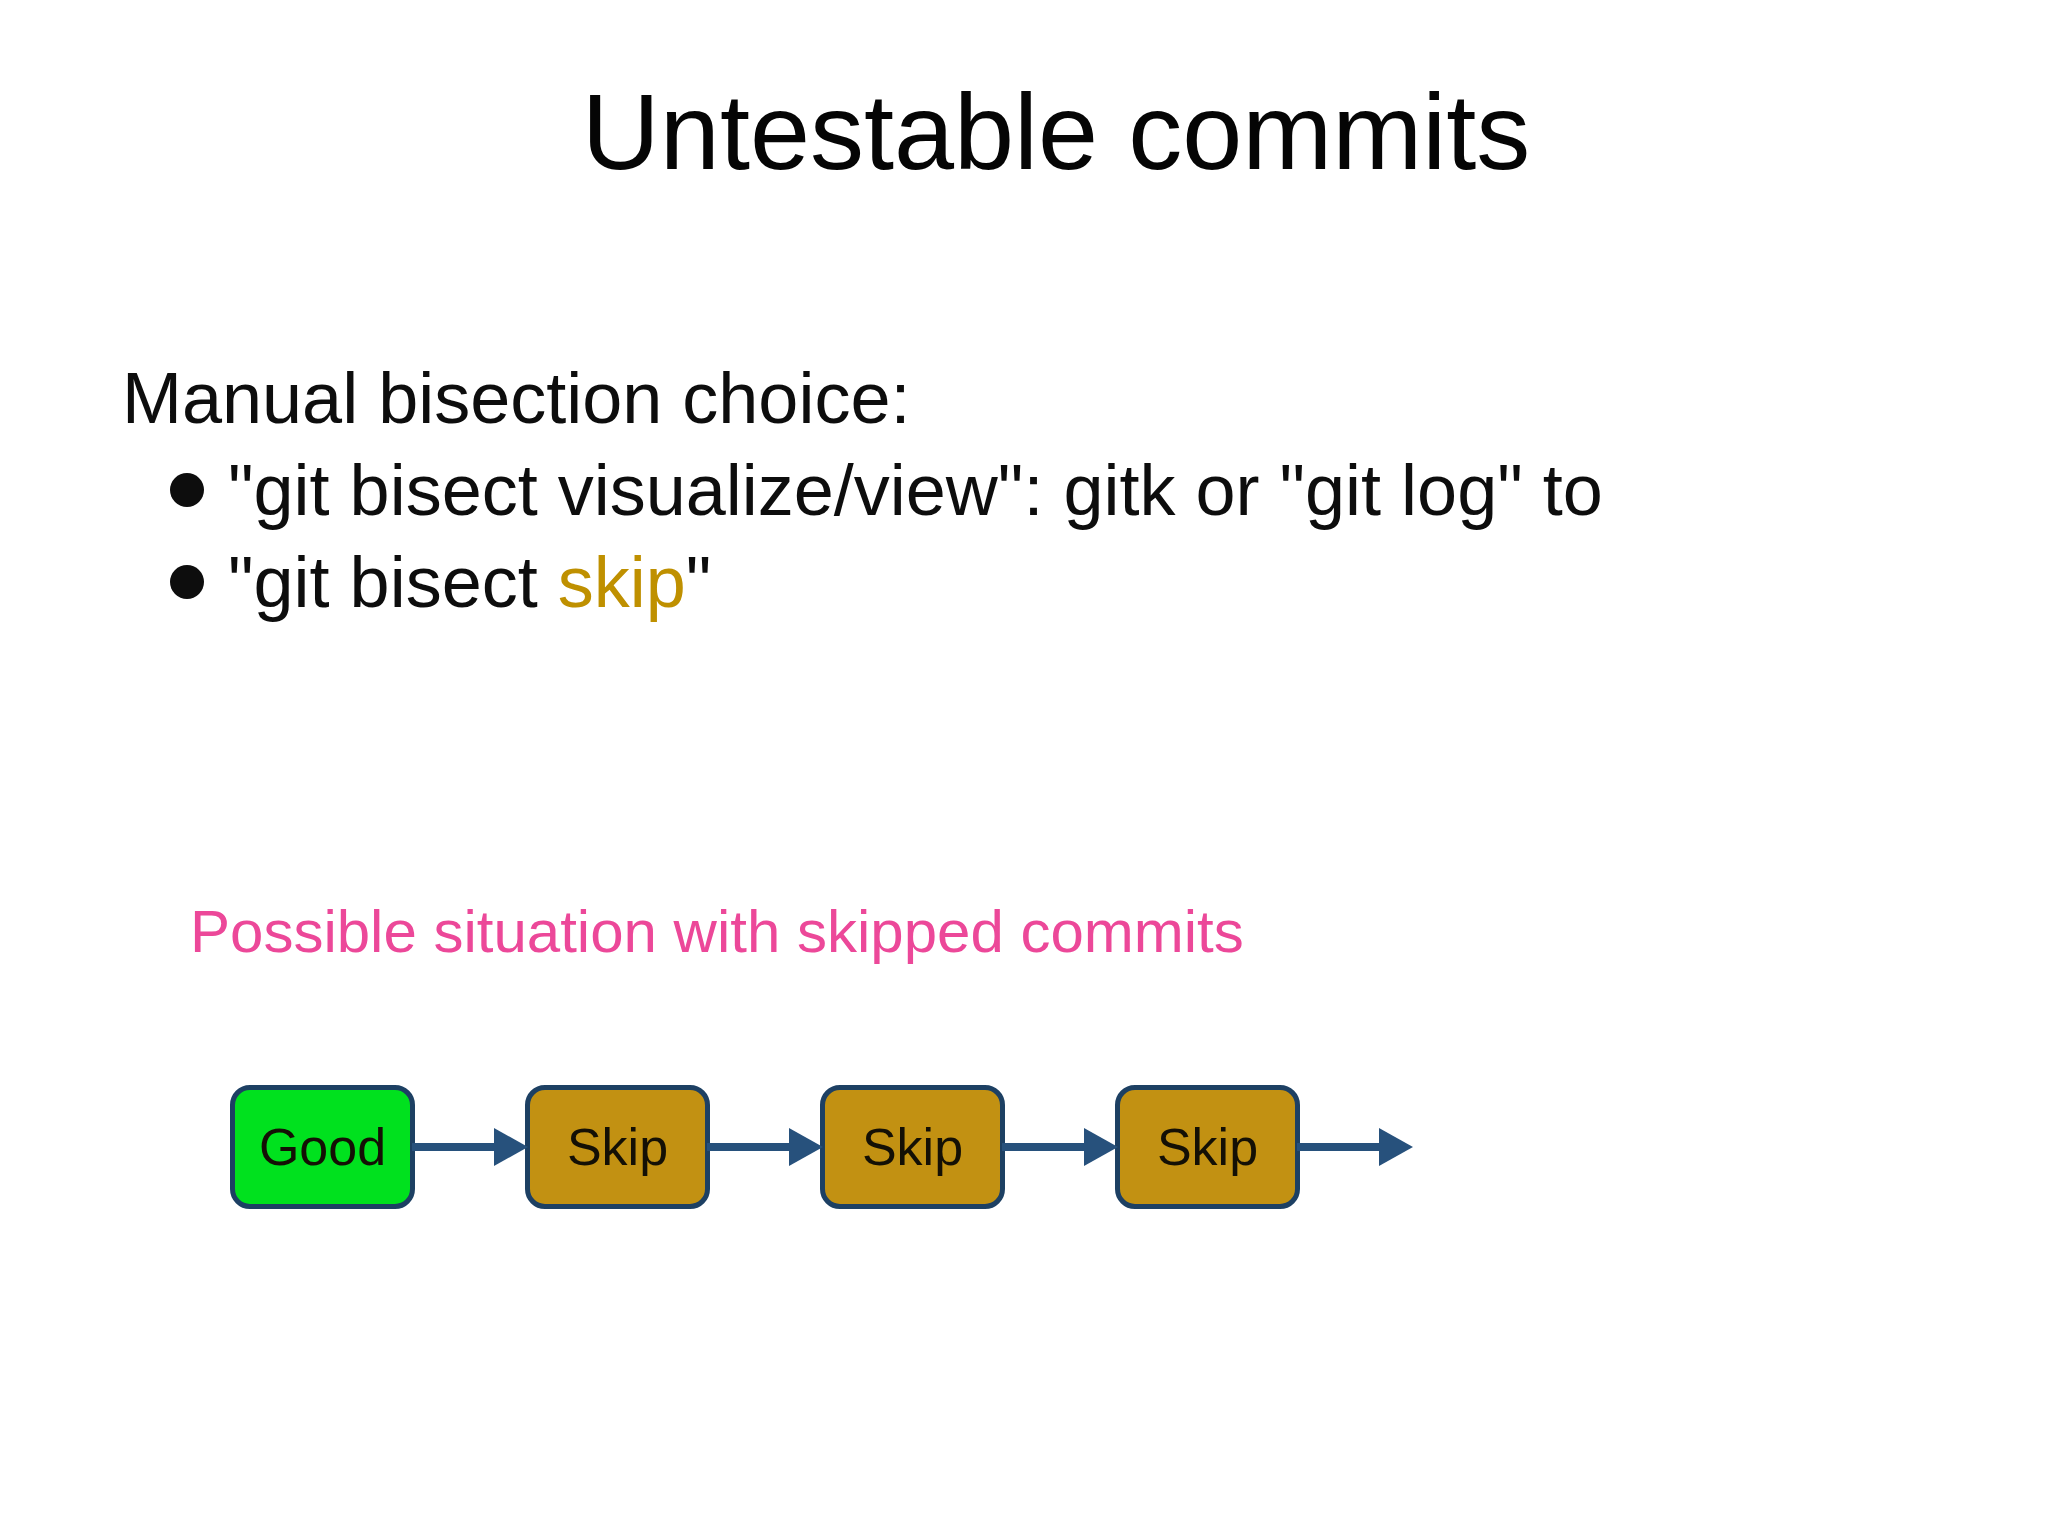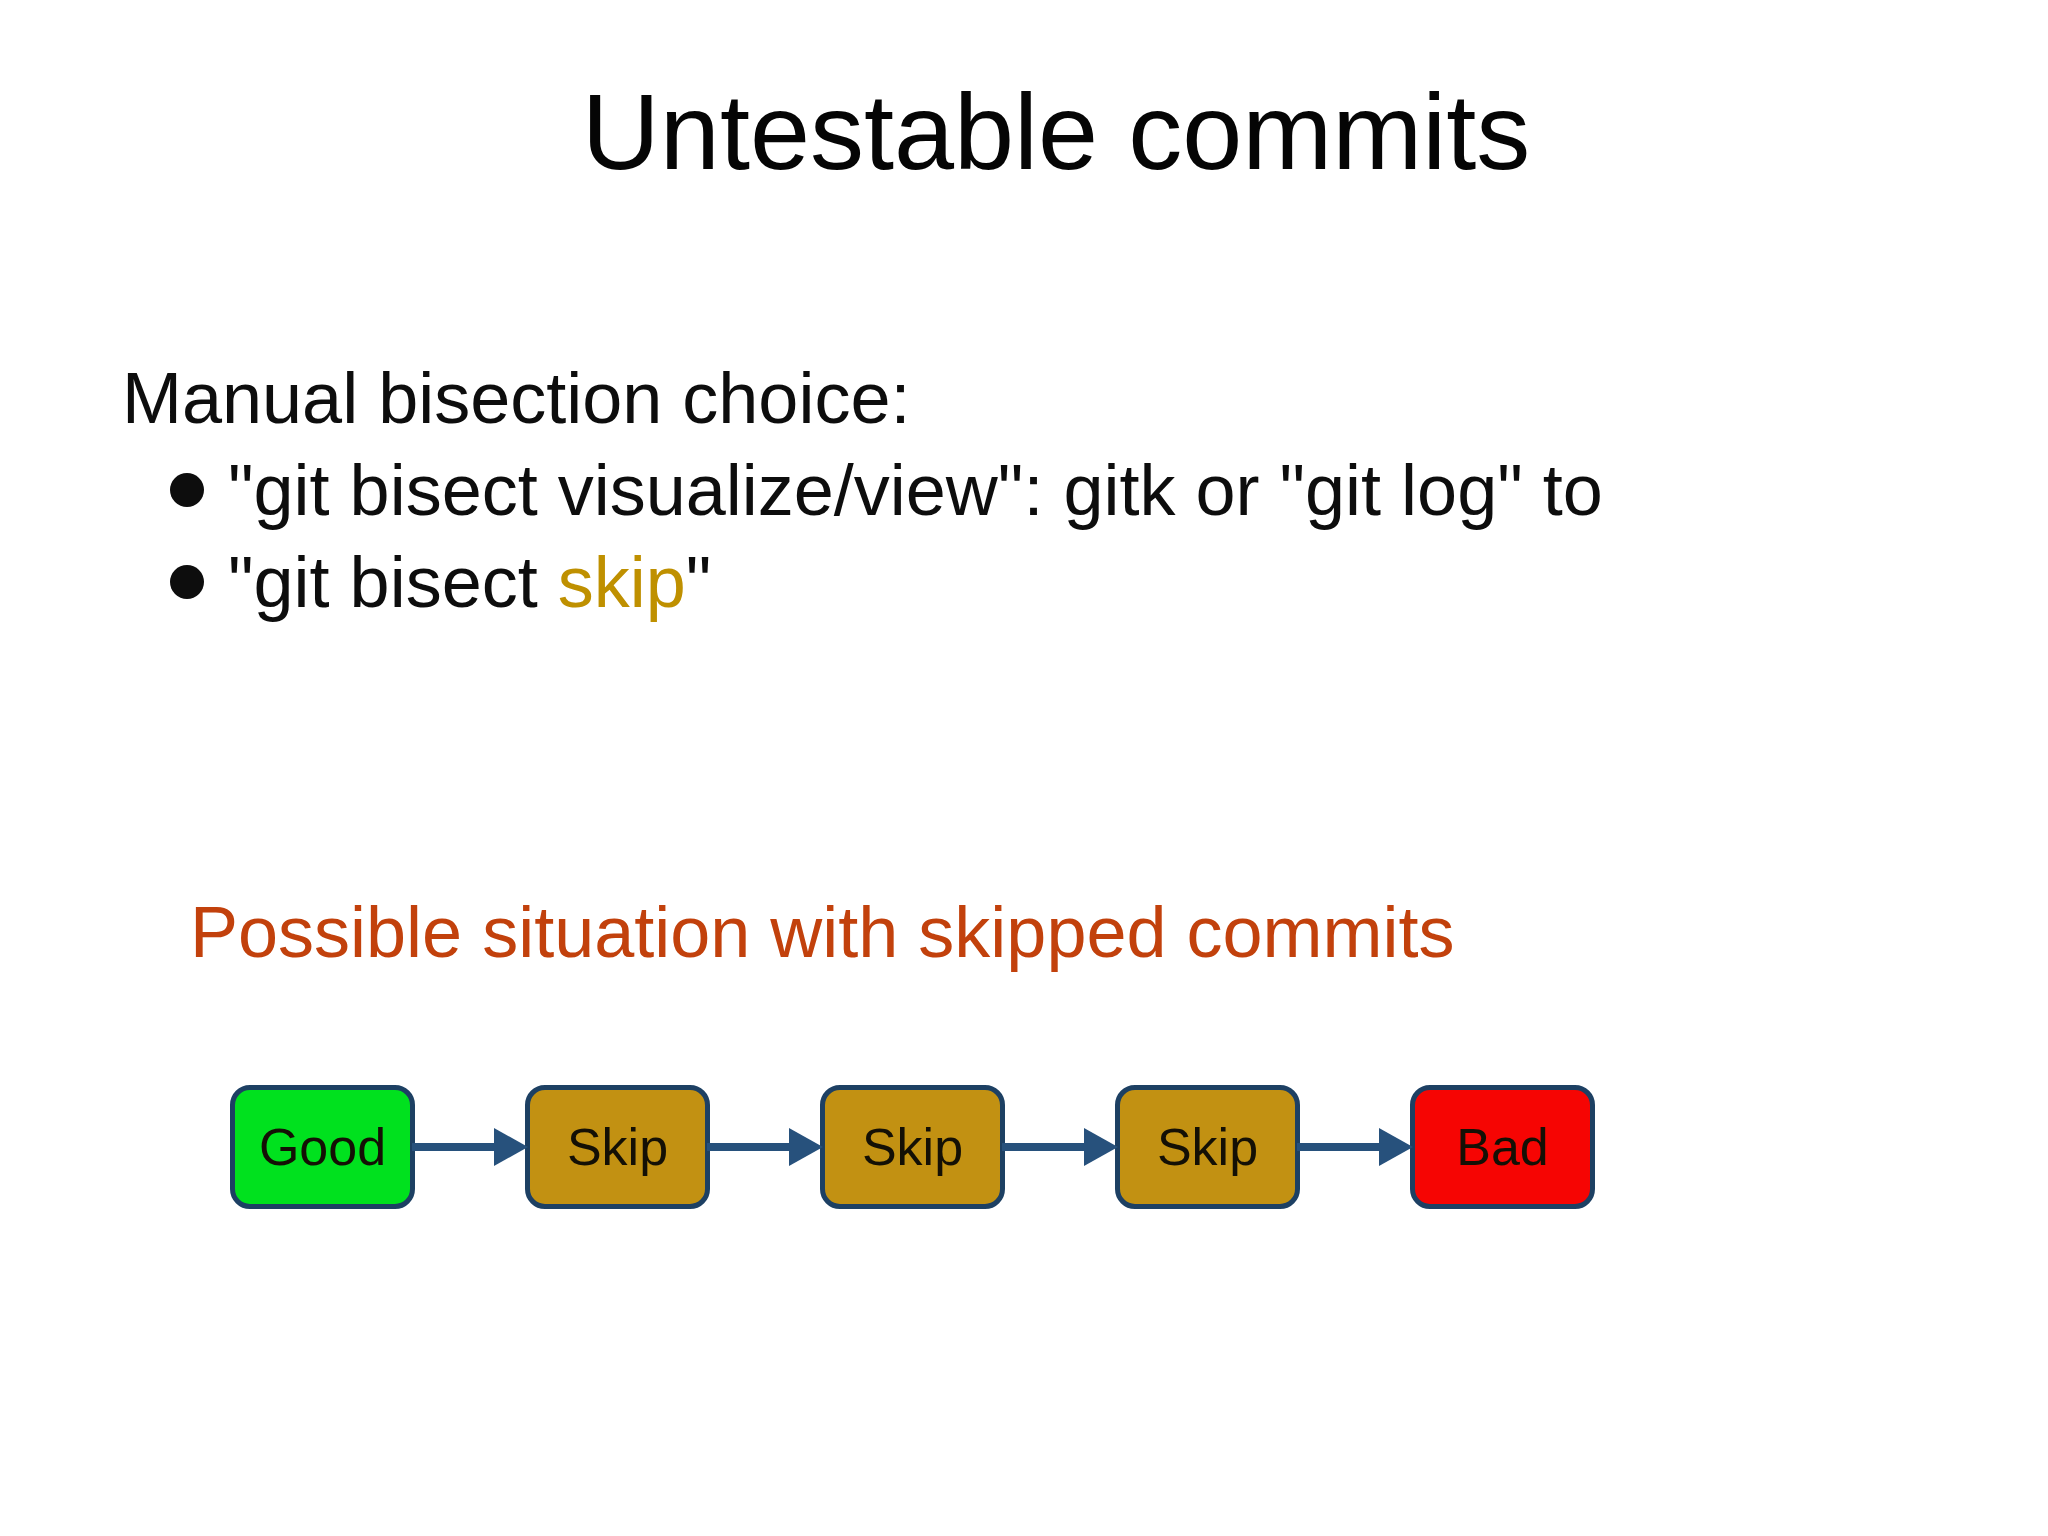--- a/index.html
+++ b/index.html
@@ -22,22 +22,22 @@
     position:absolute; left:122px; top:352px;
     font-size:72px; line-height:92px; white-space:nowrap;
   }
   .bullet-row { display:flex; }
   .bullet-dot {
     flex:none; width:34px; height:34px; border-radius:50%;
     background:#0d0d0d; margin:29px 24px 0 48px;
   }
   .subheading {
     position:absolute; left:190px; top:886px; margin:0;
-    font-size:72px; font-weight:400; line-height:92px;
-    color:#c2410c; white-space:nowrap;
+    font-size:60px; font-weight:400; line-height:92px;
+    color:#ec4899; white-space:nowrap;
   }
   .diagram {
     position:absolute; left:230px; top:1085px;
     display:flex; align-items:center;
   }
   .node {
     box-sizing:border-box; flex:none;
     width:185px; height:124px;
     border:5px solid #1d4063; border-radius:20px;
     display:flex; align-items:center; justify-content:center;
@@ -103,18 +103,15 @@
         <div class="shaft" style="background: rgb(39, 81, 124);"></div>
         <div class="head" style="border-left-color: rgb(39, 81, 124);"></div>
       </div>
     <div class="node" style="background: rgb(194, 145, 18); border-color: rgb(29, 64, 99);">
         <span>Skip</span>
       </div>
     <div class="arrow">
         <div class="shaft" style="background: rgb(39, 81, 124);"></div>
         <div class="head" style="border-left-color: rgb(39, 81, 124);"></div>
       </div>
-    <div class="node" style="background: rgb(246, 5, 3); border-color: rgb(29, 64, 99);">
-        <span>Bad</span>
-      </div>
   </div>
 
 </div>
 
 </body></html>

